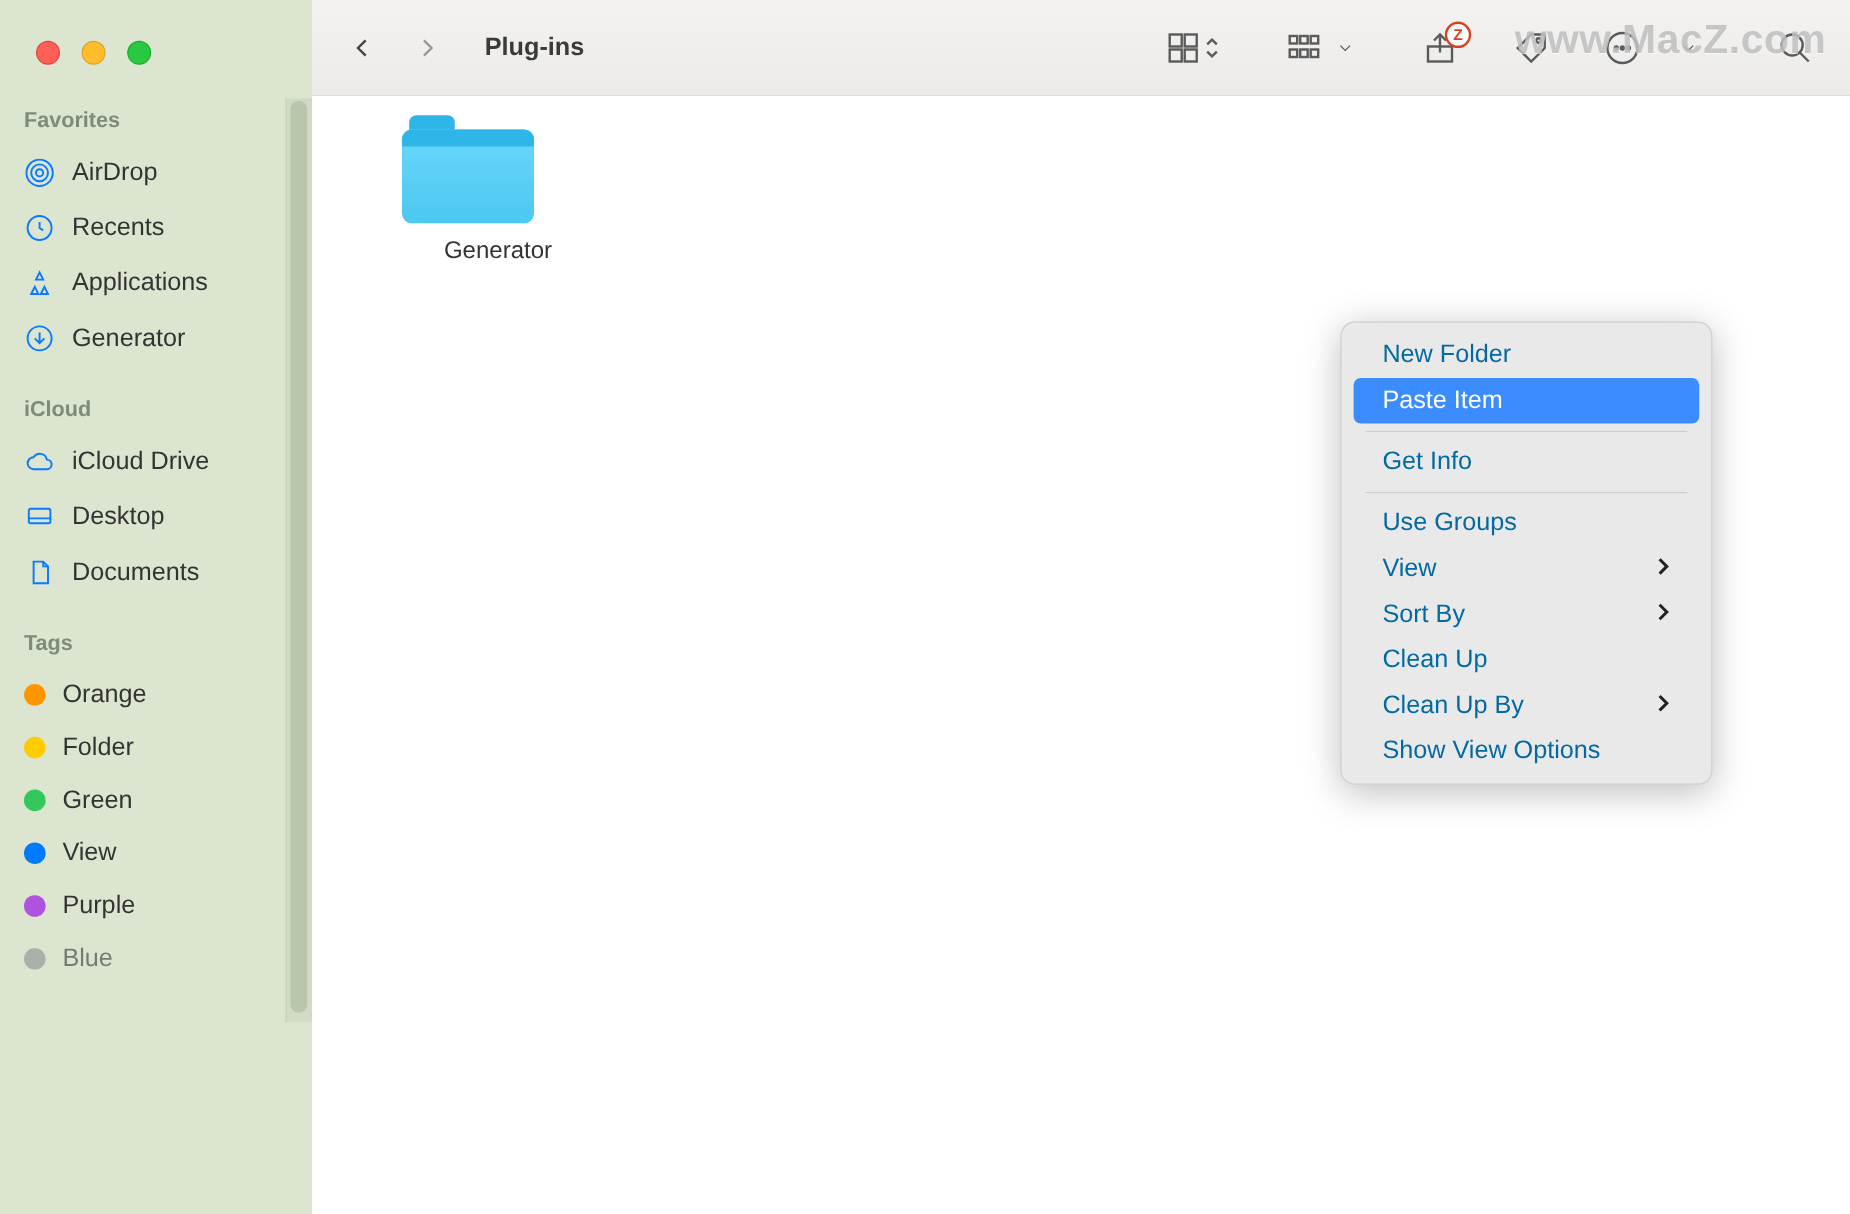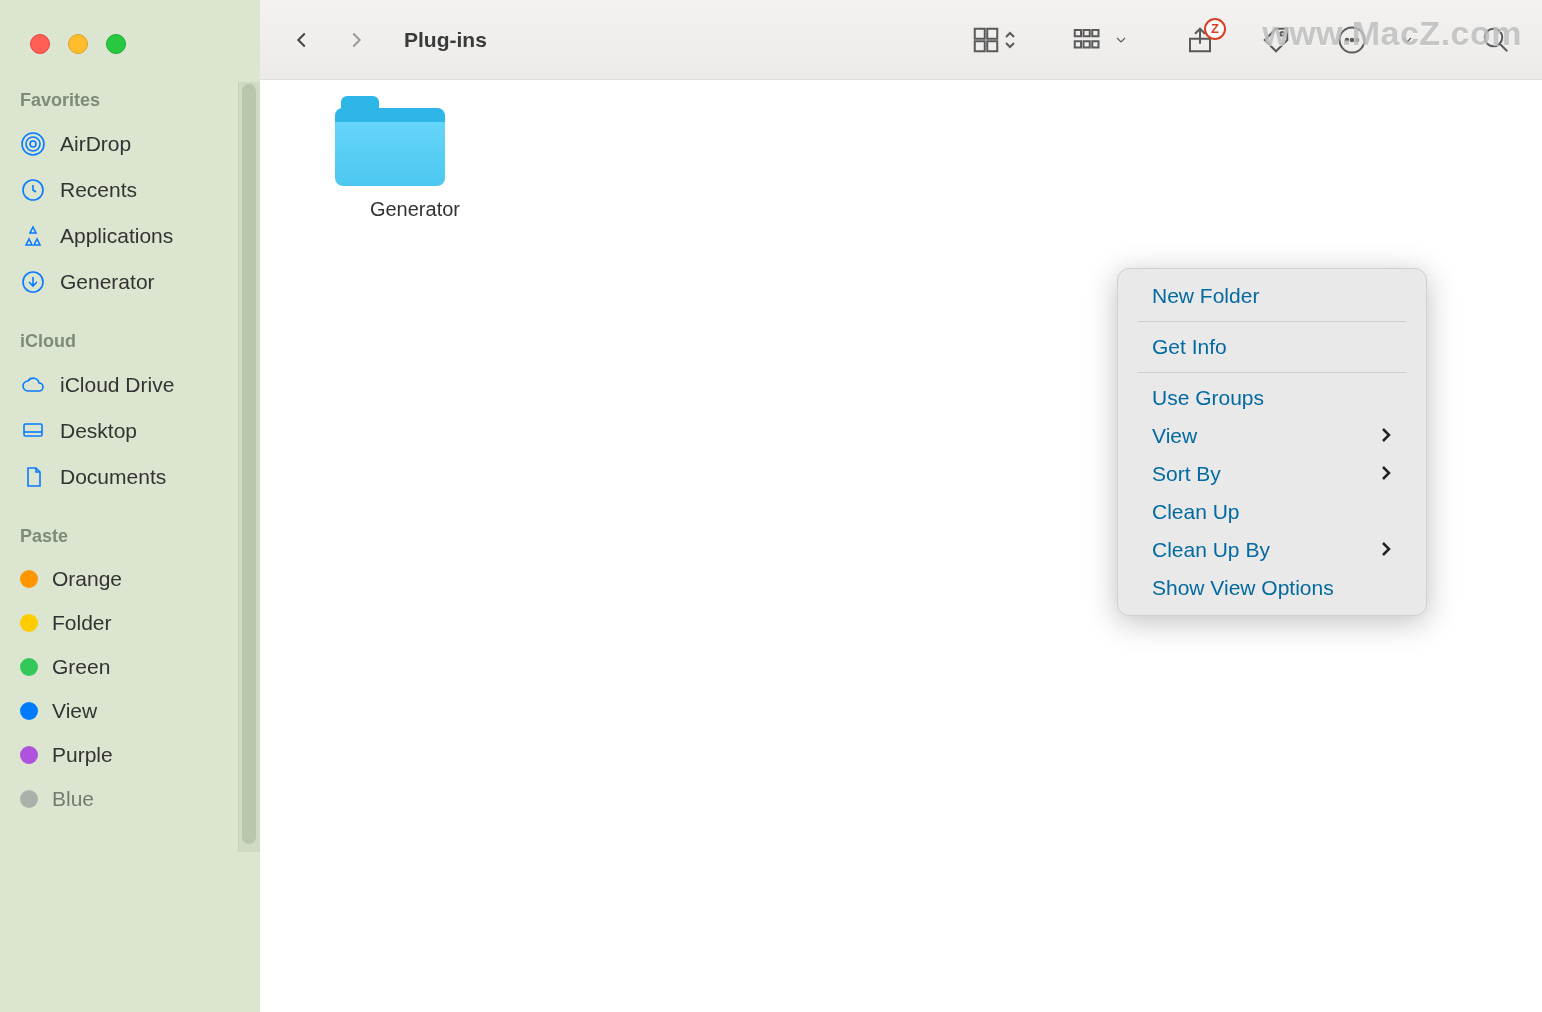--- a/index.html
+++ b/index.html
@@ -278,21 +278,21 @@
   <div class="sb-item">
     <span class="sb-icon">
       <svg viewBox="0 0 24 24">
           <path d="M7 3h8l4 4v14H7z"></path>
           <path d="M15 3v4h4"></path>
         </svg>
     </span>
     <span>Documents</span>
   </div>
 
-  <div class="section-header" style="padding-top:26px">Paste</div>
+  <div class="section-header" style="padding-top:26px">Tags</div>
 
   <div class="sb-item">
     <span class="tag-dot" style="background:#ff9500"></span>
     <span>Orange</span>
   </div>
   <div class="sb-item">
     <span class="tag-dot" style="background:#ffcc00"></span>
     <span>Folder</span>
   </div>
   <div class="sb-item">
@@ -414,20 +414,23 @@
       <div class="folder-body"></div>
       <div class="folder-lid"></div>
     </div>
     <div class="folder-label">Generator</div>
   </div>
 
   <div class="context-menu">
     <div class="cm-item">
       <span>New Folder</span>
     </div>
+    <div class="cm-item highlight">
+      <span>Paste Item</span>
+    </div>
     <div class="cm-sep"></div>
     <div class="cm-item">
       <span>Get Info</span>
     </div>
     <div class="cm-sep"></div>
     <div class="cm-item">
       <span>Use Groups</span>
     </div>
     <div class="cm-item">
       <span>View</span>

